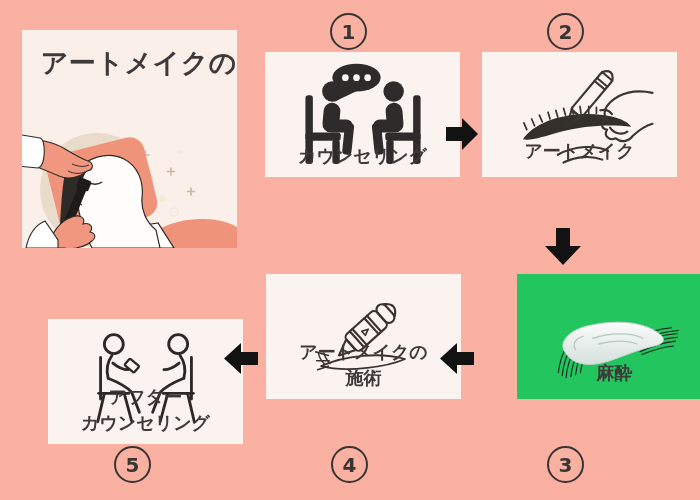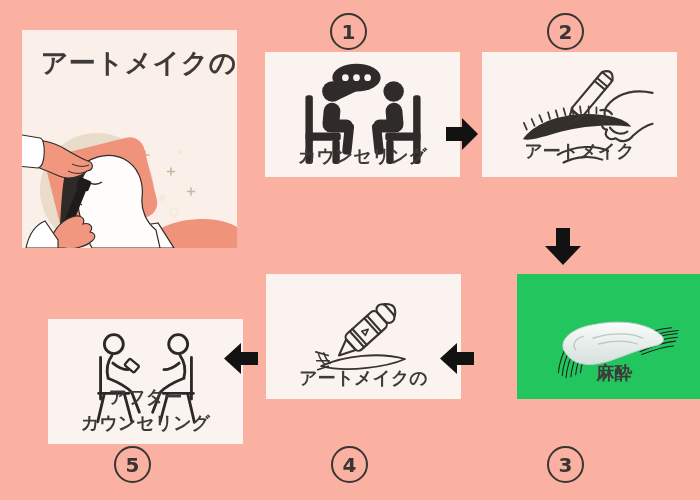--- a/index.html
+++ b/index.html
@@ -193,20 +193,21 @@
           <path d="M30 92 L18 96"></path>
       </g>
       <path d="M22 92 C 48 80 88 76 116 84 C 98 92 52 100 22 92 Z" stroke-width="2"></path>
       <g stroke-width="1.6">
         <path d="M26 90 C 22 86 20 82 19 78"></path>
           <path d="M32 89 C 28 85 26 81 25 77"></path>
       </g>
     </svg>
     <div class="step-label lines2">
       <div>アートメイクの</div>
+      <div>施術</div>
     </div>
   </section>
 
   <section class="card step c5">
     <svg class="icon" style="top:10px" width="130" height="106" viewBox="0 0 130 112" fill="none" stroke="#2B2827" stroke-width="3" stroke-linecap="round" stroke-linejoin="round">
       <circle cx="31" cy="16" r="10"></circle>
       <path d="M29 28 C 24 35 23 44 25 52"></path>
       <path d="M25 52 C 35 56 44 60 50 67 L 58 88"></path>
       <path d="M30 36 C 36 41 41 43 46 43"></path>
       <rect x="44" y="34" width="13" height="9" rx="1.5" transform="rotate(40 50 38)" stroke-width="2.4"></rect>

